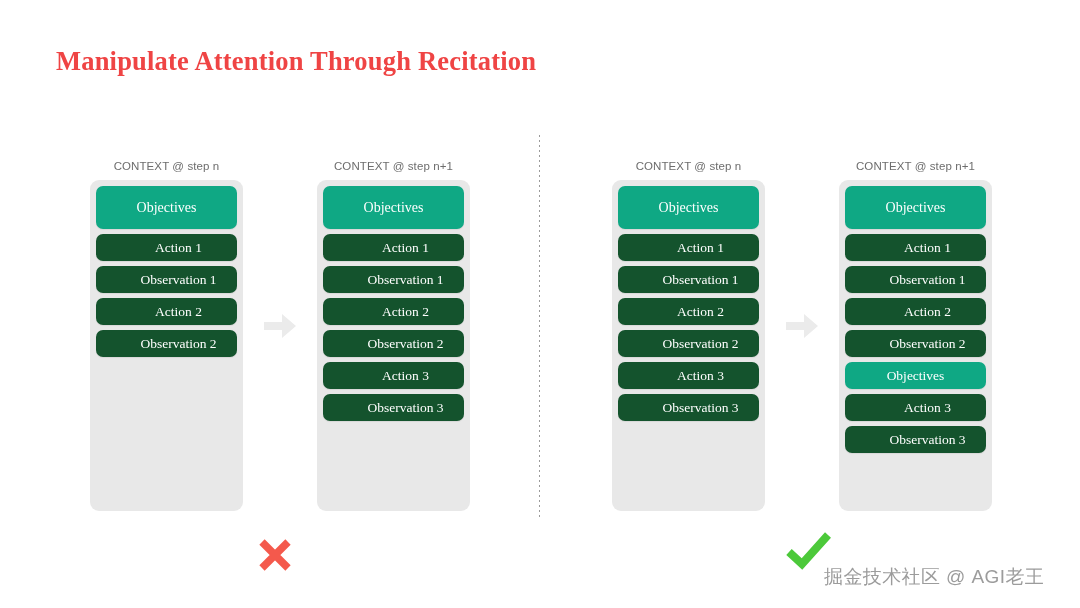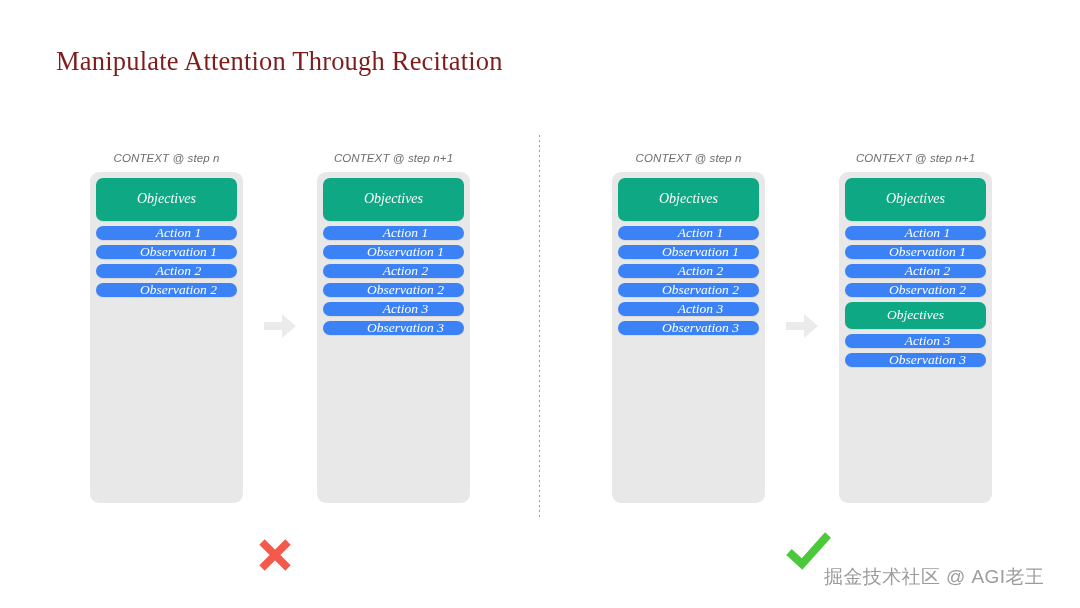--- a/index.html
+++ b/index.html
@@ -15,24 +15,24 @@
     font-family: "Liberation Sans", sans-serif;
     -webkit-font-smoothing: antialiased;
   }
 
   
   .slide-title {
     position: absolute;
     left: 56px;
     top: 46px;
     font-family: "Liberation Serif", serif;
-    font-weight: normal;
+    font-weight: bold;
     font-size: 26.5px;
     letter-spacing: 0.2px;
-    color: #7f1d1d;
+    color: #ef4444;
     white-space: nowrap;
   }
 
   
   .divider {
     position: absolute;
     left: 539px;
     top: 135px;
     width: 1px;
     height: 385px;
@@ -45,22 +45,21 @@
     );
     background-size: 1px 5px;
     background-repeat: repeat-y;
   }
 
   
   .group {
     position: absolute;
     top: 140px;
     display: flex;
-    align-items: center;
-    font-style: italic;
+    align-items: flex-end;
   }
   #group-left  { left: 90px; }
   #group-right { left: 612px; }
 
   .column {
     width: 153px;
     display: flex;
     flex-direction: column;
     align-items: stretch;
   }
@@ -93,21 +92,21 @@
     font-size: 13.5px;
     text-align: center;
     display: flex;
     align-items: center;
     justify-content: center;
     margin-bottom: 5px;
     box-sizing: border-box;
     white-space: nowrap;
     box-shadow: 0 1px 1px rgba(0,0,0,0.07);
   }
-  .pill.gray  { background: #3b82f6; height: 14px; padding-left: 24px; }
+  .pill.gray  { background: #14532d; height: 27px; padding-left: 24px; }
   .pill.green { background: #0fa884; height: 43px; font-size: 14px; }
   .pill.green.short { height: 27px; font-size: 13.5px; }
 
   
   .arrow-cell {
     width: 74px;
     height: 371px;
     display: flex;
     align-items: center;
     justify-content: center;

